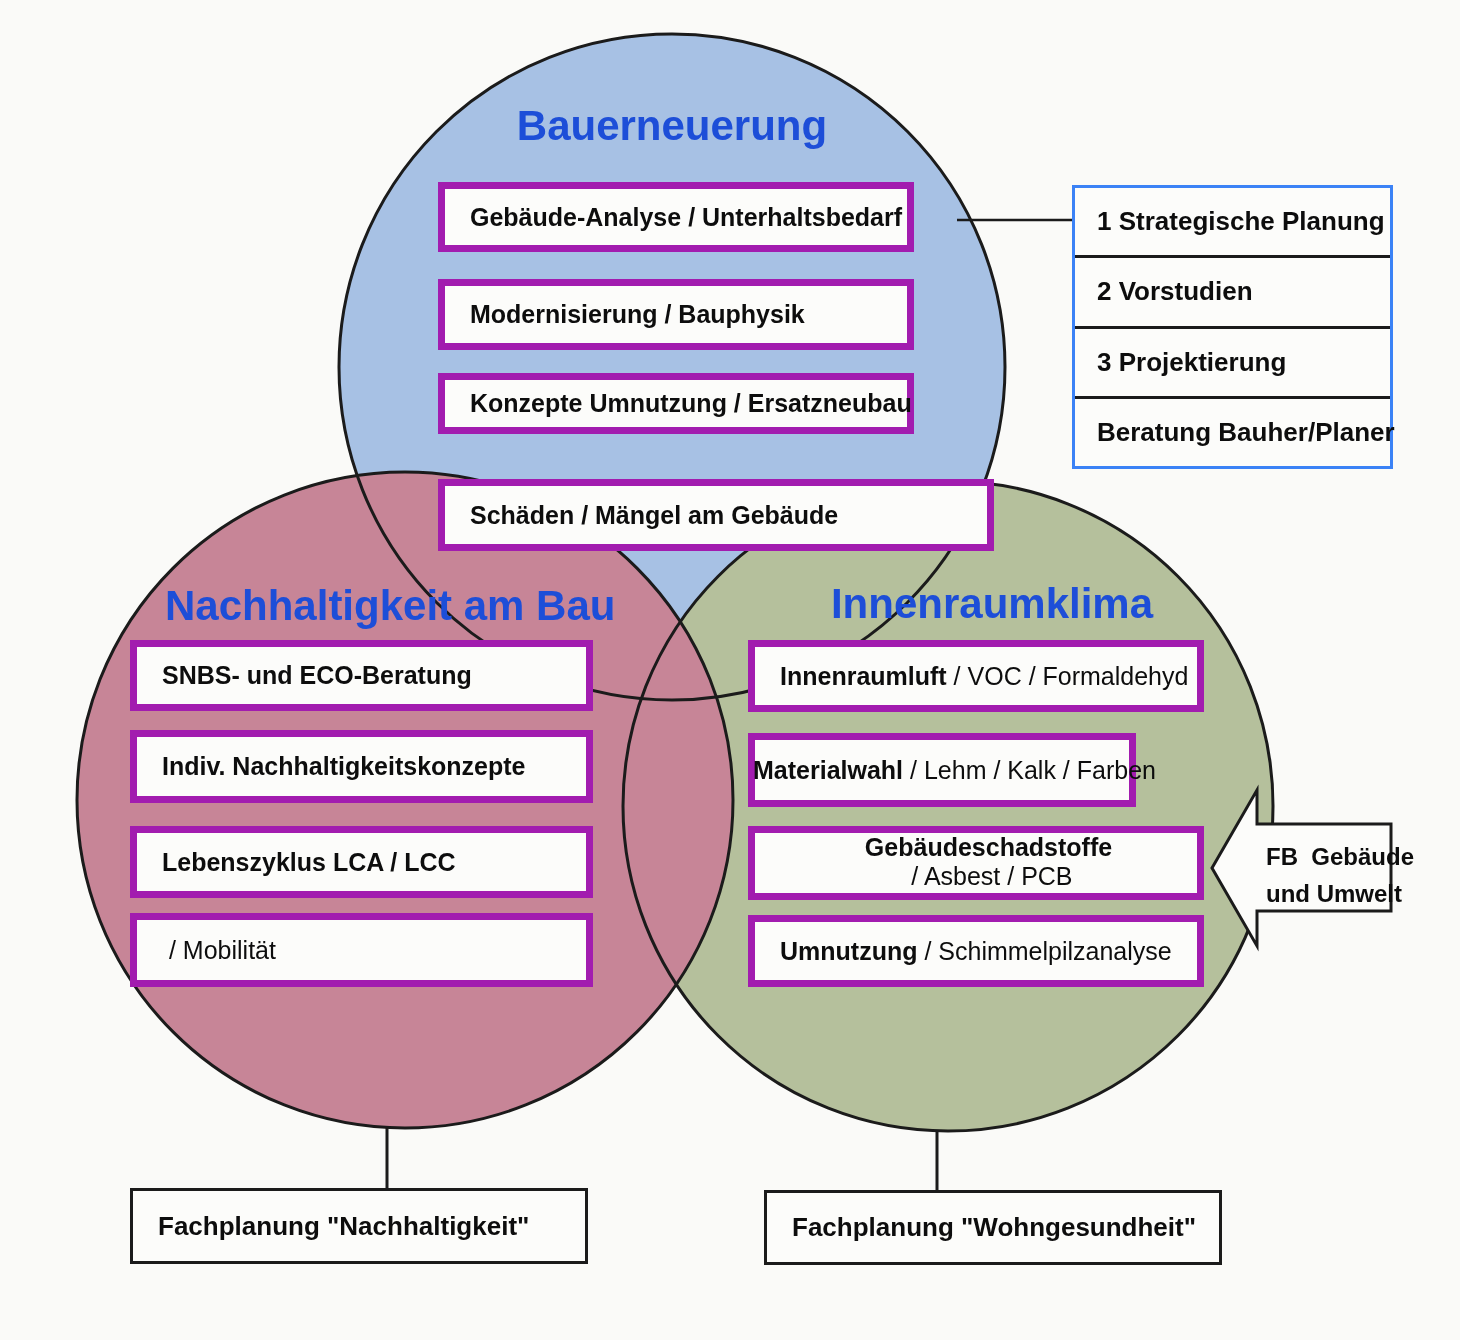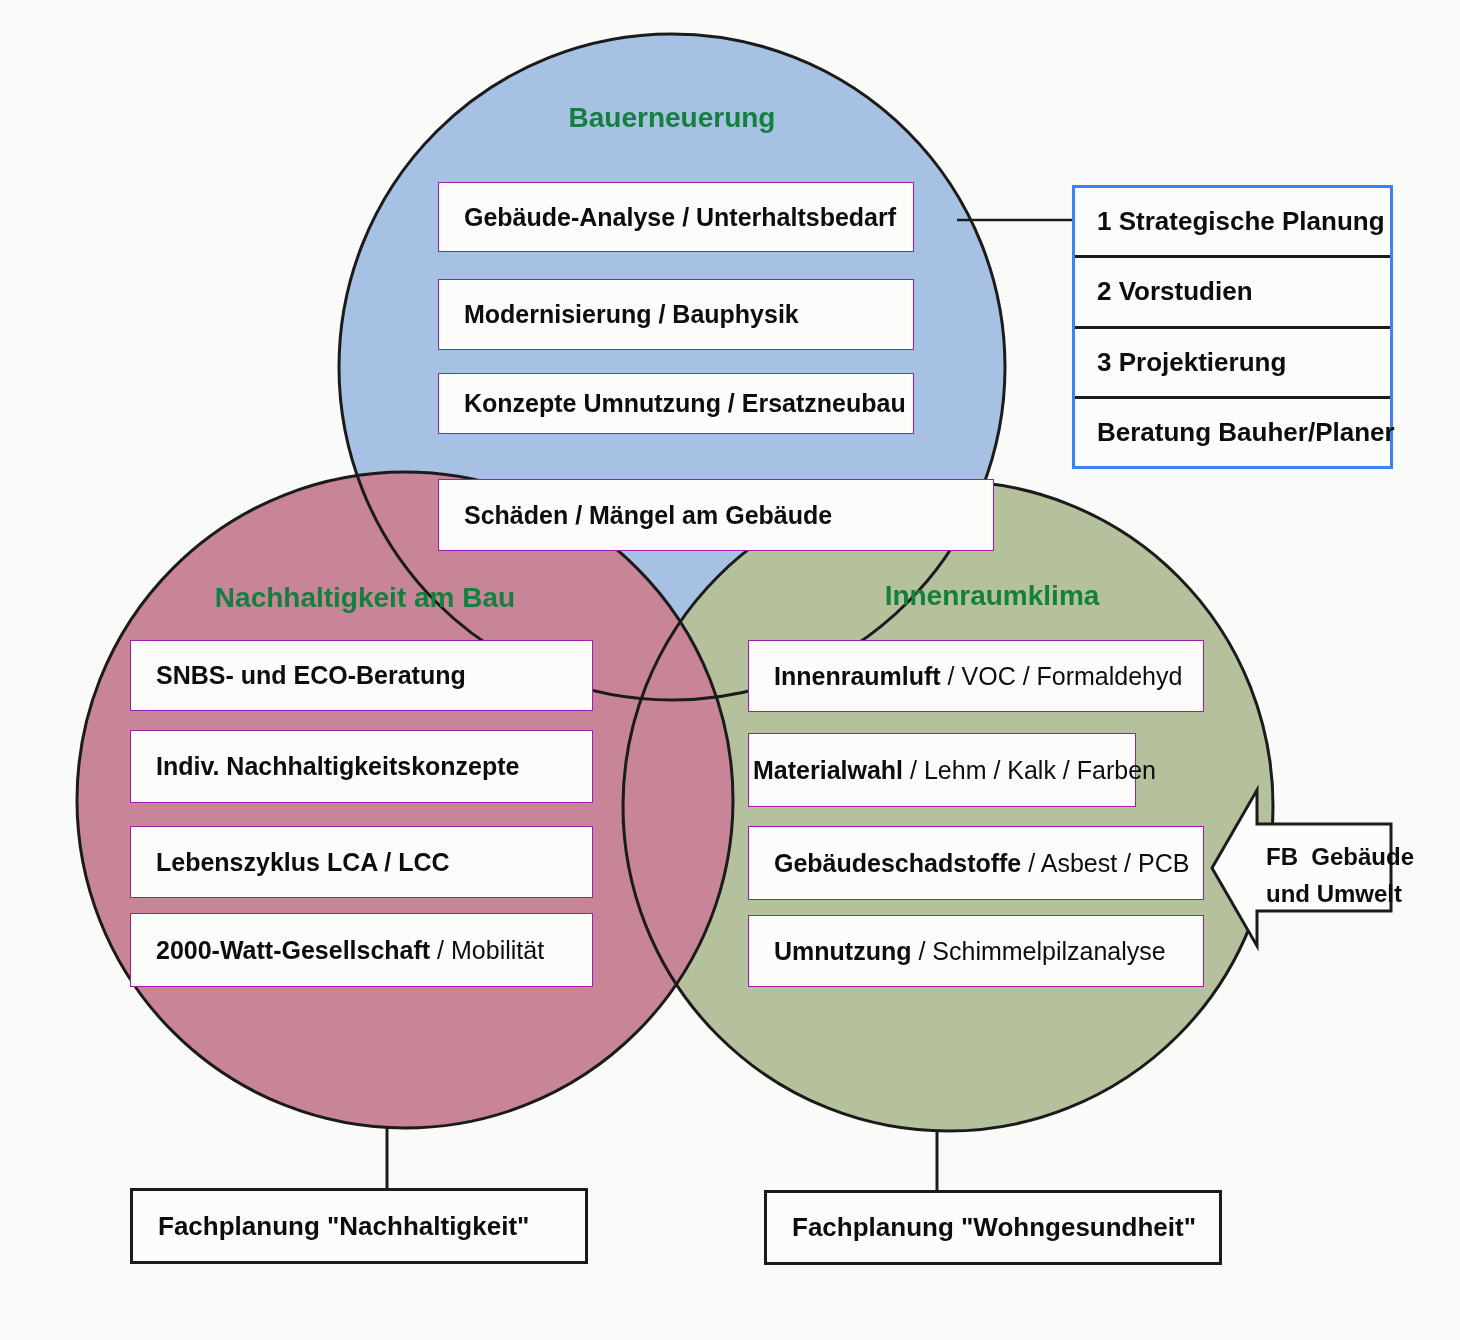--- a/index.html
+++ b/index.html
@@ -8,33 +8,33 @@
     width:1460px;height:1340px;
     background:#fafaf8;
     overflow:hidden;
     font-family:"Liberation Sans", sans-serif;
     color:#0d0d0d;
   }
   svg.canvas{position:absolute;left:0;top:0;}
   .vbox{
     position:absolute;box-sizing:border-box;
     background:#fcfcfa;
-    border:1px solid #a21caf;
+    border:7px solid #a21caf;
     display:flex;align-items:center;
     padding-left:25px;
     font-size:25px;font-weight:bold;
     white-space:nowrap;
   }
   .vbox .rest{font-weight:normal;white-space:pre;}
   .circle-title{
     position:absolute;
-    font-size:28px;font-weight:bold;
+    font-size:42px;font-weight:bold;
     text-align:center;
     letter-spacing:0px;
-    color:#15803d;
+    color:#1d4ed8;
     white-space:nowrap;
   }
   .phase-list{
     position:absolute;box-sizing:border-box;
     left:1072px;top:185px;width:321px;height:284px;
     border:3px solid #3b82f6;
     background:#fcfcfa;
     display:flex;flex-direction:column;
   }
   .phase-row{
@@ -106,33 +106,32 @@
   </div>
   <div class="vbox" style="left:130px;top:730px;width:463px;height:73px;">
     <span>Indiv. Nachhaltigkeitskonzepte</span>
       <span class="rest"></span>
   </div>
   <div class="vbox" style="left:130px;top:826px;width:463px;height:72px;">
     <span>Lebenszyklus LCA / LCC</span>
       <span class="rest"></span>
   </div>
   <div class="vbox" style="left:130px;top:913px;width:463px;height:74px;">
-    <span>2000-Watt-Gesellschaft</span>
       <span class="rest"> / Mobilität</span>
   </div>
 
   <div class="vbox" style="left:748px;top:640px;width:456px;height:72px;">
     <span>Innenraumluft</span>
       <span class="rest"> / VOC / Formaldehyd</span>
   </div>
   <div class="vbox" style="left:748px;top:733px;width:388px;height:74px;justify-content:center;">
     <span>Materialwahl</span>
       <span class="rest"> / Lehm / Kalk / Farben</span>
   </div>
-  <div class="vbox" style="left:748px;top:826px;width:456px;height:74px;">
+  <div class="vbox" style="left:748px;top:826px;width:456px;height:74px;flex-direction:column;">
     <span>Gebäudeschadstoffe</span>
       <span class="rest"> / Asbest / PCB</span>
   </div>
   <div class="vbox" style="left:748px;top:915px;width:456px;height:72px;">
     <span>Umnutzung</span>
       <span class="rest"> / Schimmelpilzanalyse</span>
   </div>
 
   <div class="phase-list">
     <div class="phase-row">1 Strategische Planung</div>

